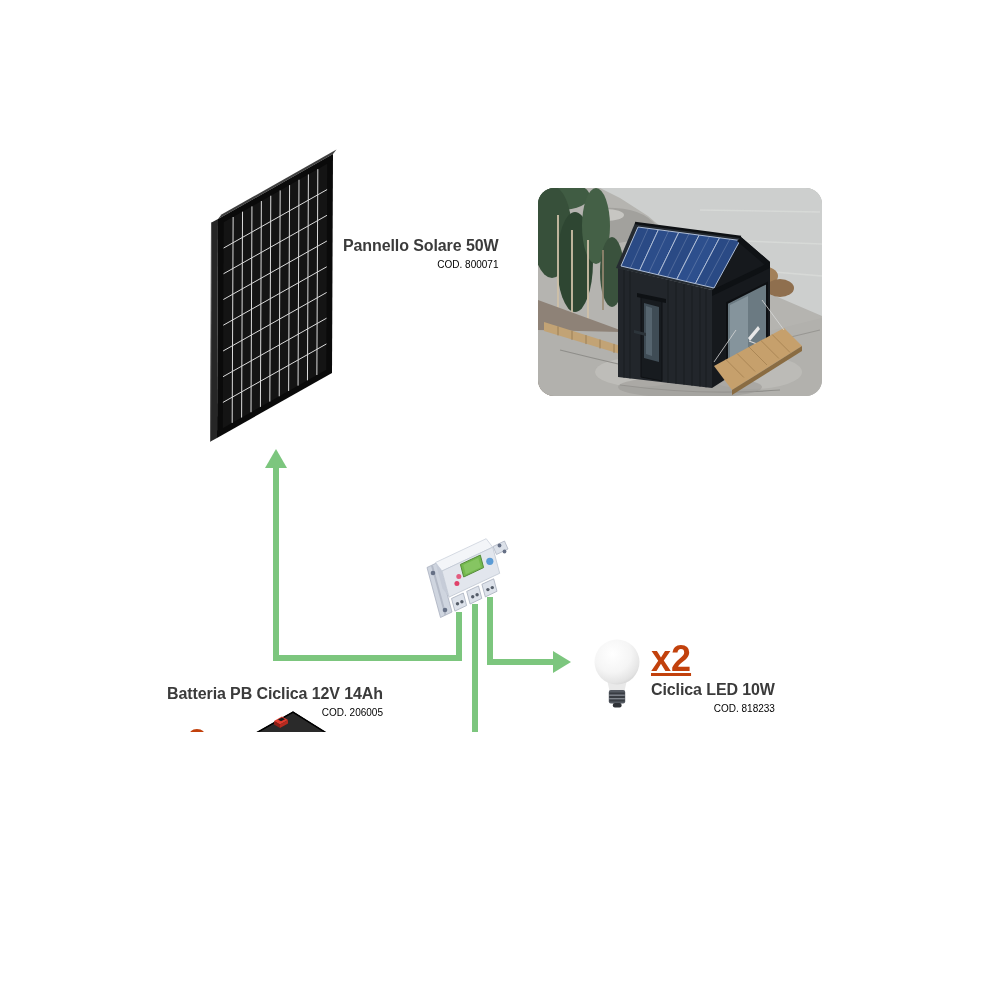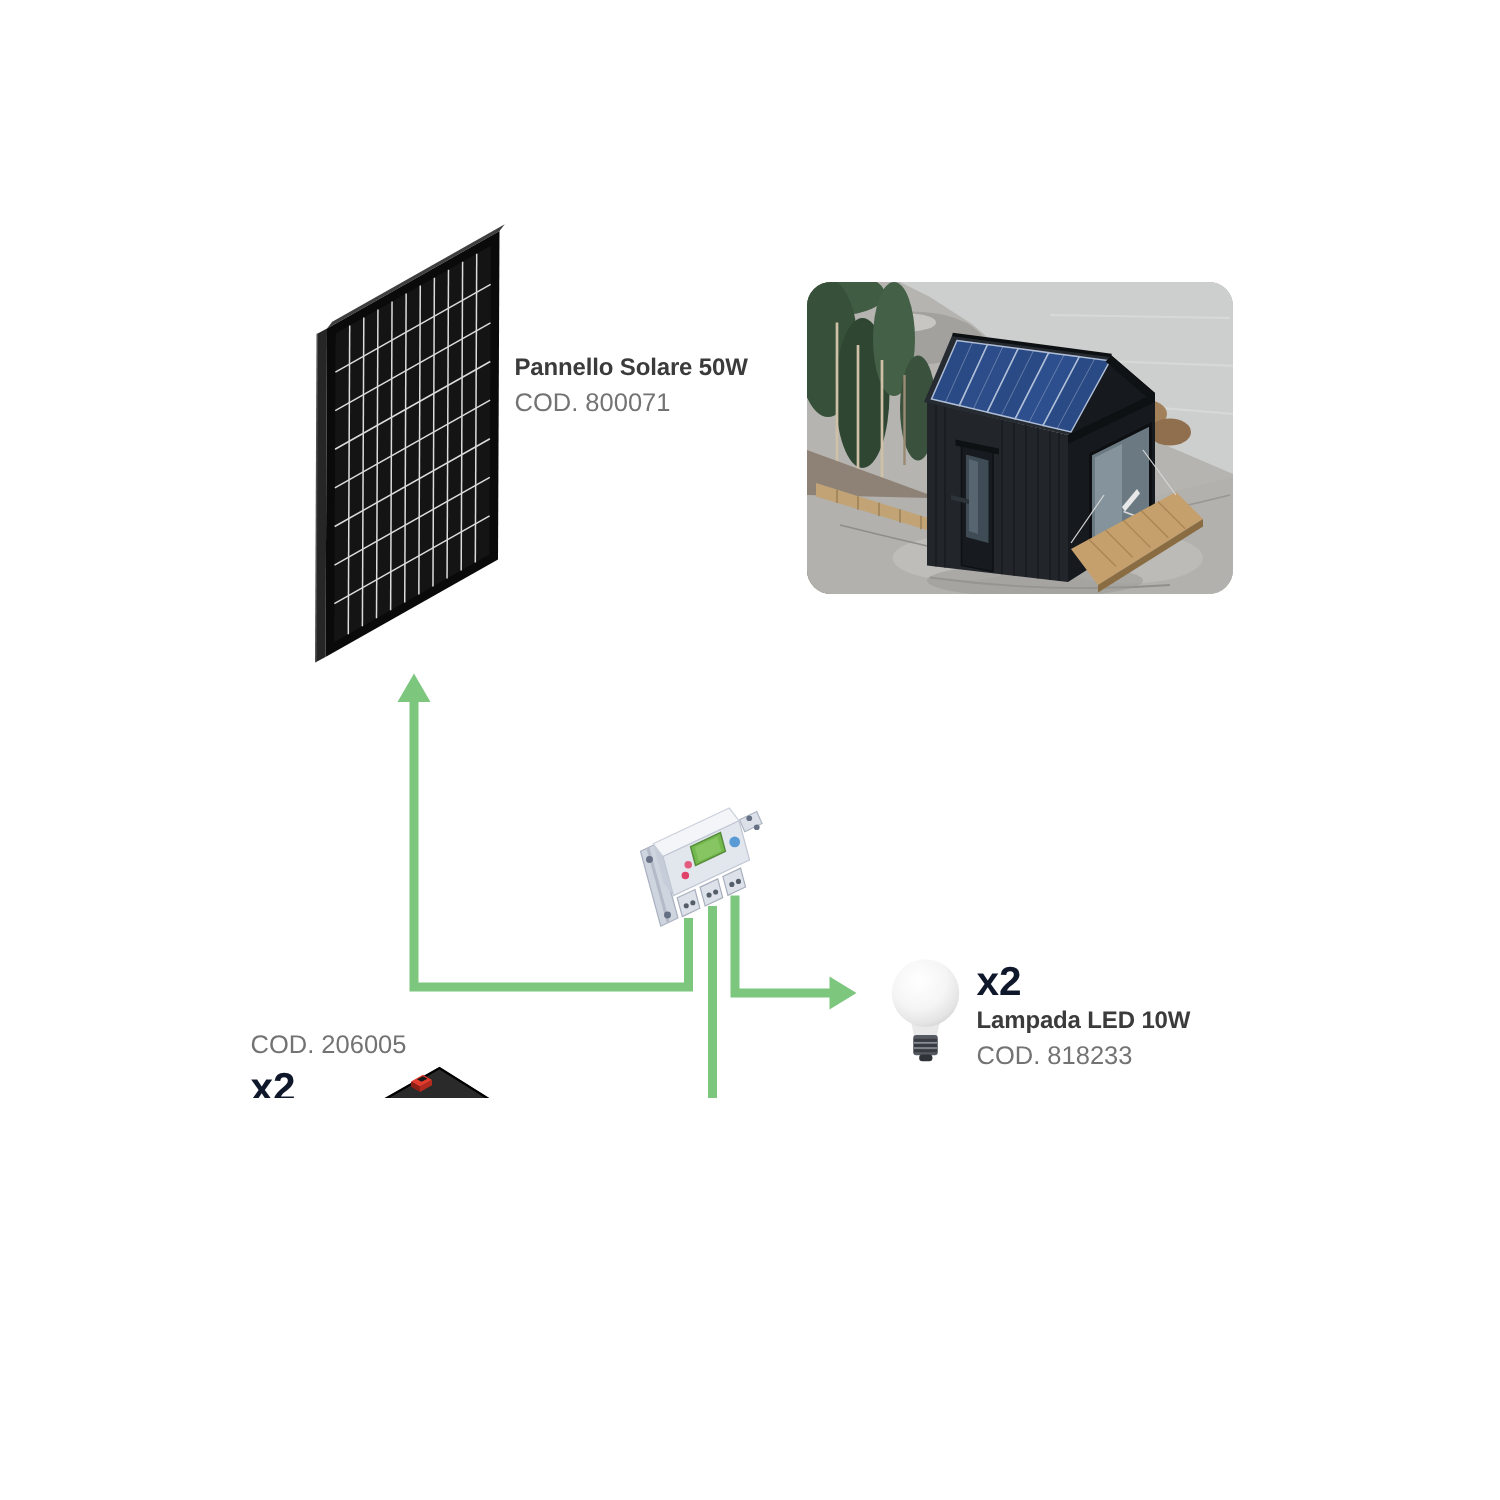--- a/index.html
+++ b/index.html
@@ -1,22 +1,22 @@
 <!DOCTYPE html>
 <html><head>
 <meta charset="utf-8">
 <style>
   html,body{margin:0;padding:0;background:#ffffff;}
   .canvas{position:relative;width:1000px;height:732px;background:#ffffff;overflow:hidden;
           font-family:"Liberation Sans",sans-serif;}
   svg.scene{position:absolute;left:0;top:0;}
   .label{position:absolute;}
   .label .title{font-weight:bold;font-size:16px;color:#3b3b3b;line-height:1.25;letter-spacing:-0.1px;}
-  .label .code{font-size:17px;color:#737373;margin-top:4px;line-height:1;}
-  .qty{font-weight:bold;font-size:27px;color:#0f172a;line-height:1;}
+  .label .code{font-size:10px;color:#000000;margin-top:4px;line-height:1;text-align:right;}
+  .qty{font-weight:bold;font-size:36px;color:#c2410c;line-height:1;text-decoration:underline;}
   .label .title.mt{margin-top:3px;}
   .qty.mt{margin-top:7px;}
 </style>
 </head>
 <body>
 
 <div class="canvas">
 
 <svg class="scene" width="1000" height="1000" viewBox="0 0 1000 1000">
   <defs>
@@ -244,22 +244,23 @@
 </svg>
 
 <div class="label" style="left:343px;top:236px;">
   <div class="title">Pannello Solare 50W</div>
   <div class="code">COD. 800071</div>
 </div>
 
 
 <div class="label" style="left:651px;top:641px;">
   <div class="qty">x2</div>
-  <div class="title mt">Lampada LED 10W</div>
+  <div class="title mt">Ciclica LED 10W</div>
   <div class="code">COD. 818233</div>
 </div>
 
 <div class="label" style="left:167px;top:684px;">
+  <div class="title">Batteria PB Ciclica 12V 14Ah</div>
   <div class="code">COD. 206005</div>
   <div class="qty mt">x2</div>
 </div>
 
 </div>
 
 </body></html>

